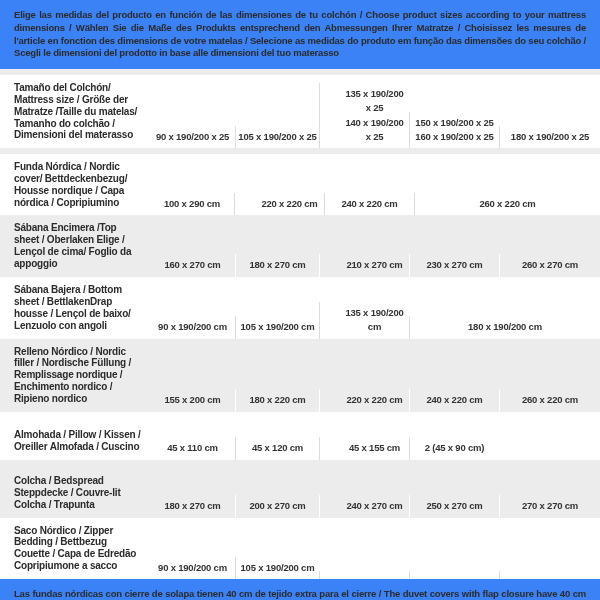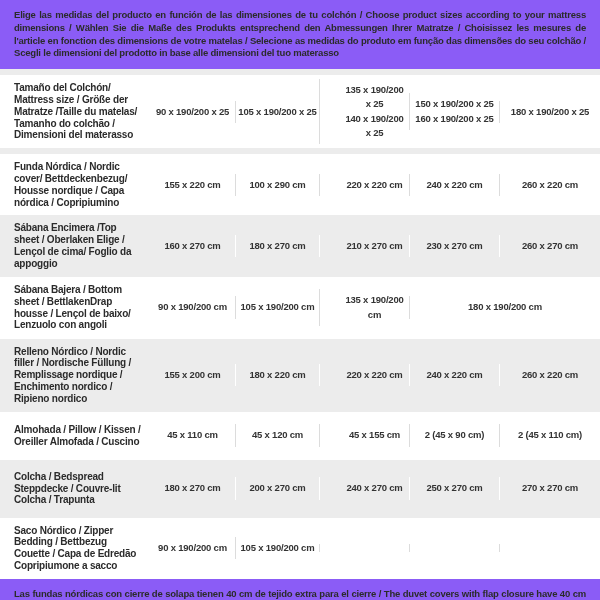--- a/index.html
+++ b/index.html
@@ -1,30 +1,30 @@
 <!DOCTYPE html>
 <html><head>
 <meta charset="utf-8">
 <style>
   html,body{margin:0;padding:0;background:#fff;}
   .page{
-    width:600px;height:600px;overflow:hidden;background:#8b5cf6;
+    width:600px;height:600px;overflow:hidden;background:#3b82f6;
     font-family:"Liberation Sans","DejaVu Sans",sans-serif;
     color:#2e2e2e;box-sizing:border-box;
   }
   .intro{
     margin:0;padding:9px 14px 6px 14px;
     font-size:9.5px;font-weight:bold;letter-spacing:-0.2px;
     line-height:1.35;text-align:justify;color:#2b2b2b;
   }
   .table{
     border-top:6px solid #ececec;
     margin-top:3px;
   }
-  .row{display:flex;align-items:center;background:#fff;}
+  .row{display:flex;align-items:flex-end;background:#fff;}
   .row.shaded{background:#ececec;}
   .row.header{border-bottom:6px solid #ececec;}
   .cell{box-sizing:border-box;}
   .cell.label{
     flex:0 0 150px;width:150px;
     padding:7px 6px 7px 14px;
     font-size:10px;font-weight:bold;letter-spacing:-0.2px;
     line-height:1.18;color:#2b2b2b;
     display:flex;flex-direction:column;justify-content:center;
   }
@@ -63,21 +63,20 @@
       <div class="cell value c2">105 x 190/200 x 25</div>
       <div class="cell value c3">135 x 190/200 x 25
 140 x 190/200 x 25</div>
       <div class="cell value c4">150 x 190/200 x 25
 160 x 190/200 x 25</div>
       <div class="cell value c5">180 x 190/200 x 25</div>
     </div>
 
     <div class="row" style="min-height:52px">
       <div class="cell label">Funda Nórdica /  Nordic cover/ Bettdeckenbezug/ Housse nordique  / Capa nórdica / Copripiumino</div>
-      <div class="cell value c1">155 x 220 cm</div>
       <div class="cell value c2">100 x 290 cm</div>
       <div class="cell value c3">220 x 220 cm</div>
       <div class="cell value c4">240 x 220 cm</div>
       <div class="cell value c5">260 x 220 cm</div>
     </div>
 
     <div class="row shaded" style="min-height:52px">
       <div class="cell label">Sábana Encimera /Top sheet / Oberlaken Elige / Lençol de cima/ Foglio da appoggio</div>
       <div class="cell value c1">160 x 270 cm</div>
       <div class="cell value c2">180 x 270 cm</div>
@@ -102,21 +101,20 @@
       <div class="cell value c4">240 x 220 cm</div>
       <div class="cell value c5">260 x 220 cm</div>
     </div>
 
     <div class="row" style="min-height:48px">
       <div class="cell label">Almohada  / Pillow / Kissen / Oreiller Almofada / Cuscino</div>
       <div class="cell value c1">45 x 110 cm</div>
       <div class="cell value c2">45 x 120 cm</div>
       <div class="cell value c3">45 x 155 cm</div>
       <div class="cell value c4">2 (45 x 90 cm)</div>
-      <div class="cell value c5">2 (45 x 110 cm)</div>
     </div>
 
     <div class="row shaded" style="min-height:58px">
       <div class="cell label">Colcha / Bedspread Steppdecke / Couvre-lit Colcha / Trapunta</div>
       <div class="cell value c1">180 x 270 cm</div>
       <div class="cell value c2">200 x 270 cm</div>
       <div class="cell value c3">240 x 270 cm</div>
       <div class="cell value c4">250 x 270 cm</div>
       <div class="cell value c5">270 x 270 cm</div>
     </div>

